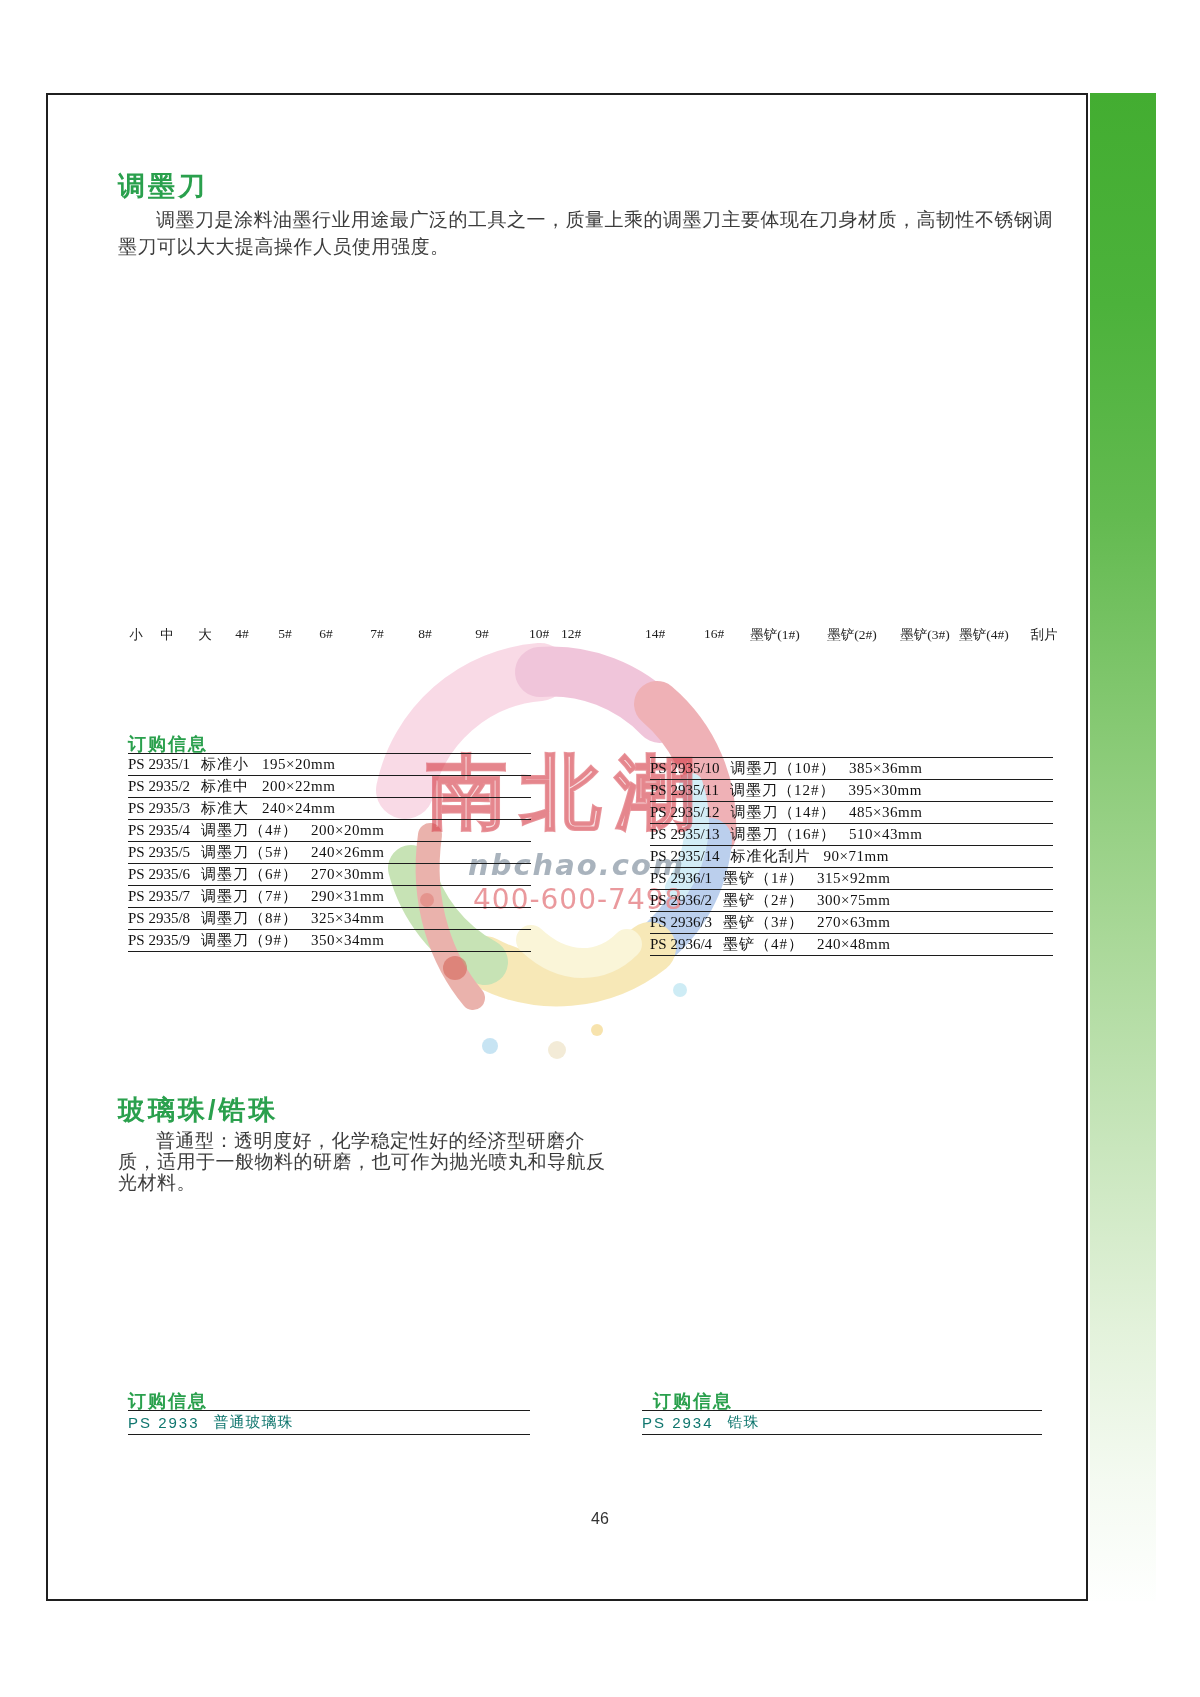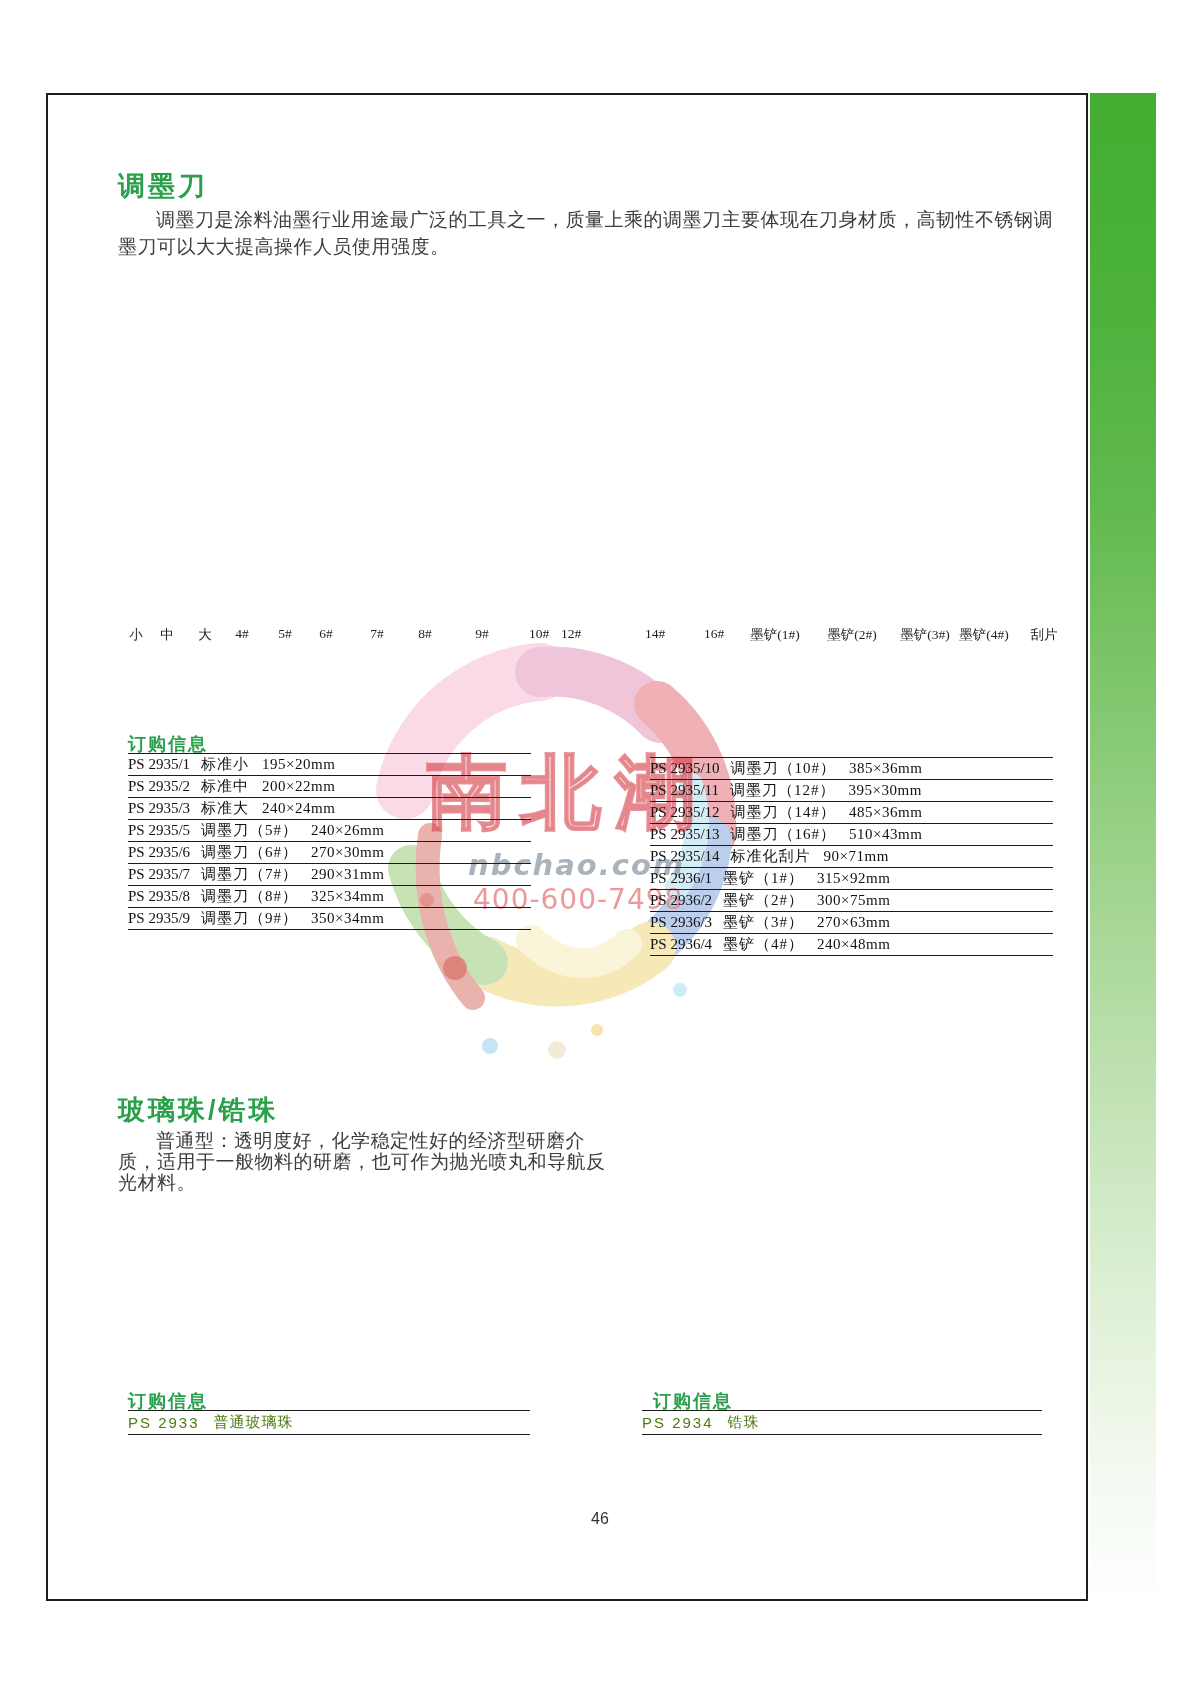--- a/index.html
+++ b/index.html
@@ -25,21 +25,21 @@
 
   
   .otable{font-family:"Liberation Serif","DejaVu Serif",serif;font-size:15px;color:#111;}
   .trow{height:21px;border-bottom:1.8px solid #1c1c1c;display:flex;align-items:center;white-space:nowrap;overflow:visible;}
   .trow.first{border-top:1.8px solid #1c1c1c;}
   .trow .code{margin-right:11px;}
   .trow .pname{margin-right:13px;font-weight:normal;letter-spacing:1px;}
   .trow .psize{letter-spacing:0.5px;}
 
   
-  .btable{font-size:15px;color:#4d7c0f;}
+  .btable{font-size:15px;color:#0f766e;}
   .btable .trow{height:23px;}
   .btable .code{font-family:"Liberation Sans",sans-serif;letter-spacing:2px;margin-right:14px;}
   .btable .pname{font-weight:normal;font-family:"Liberation Sans",sans-serif;letter-spacing:1px;}
 
   .page-num{font-size:16px;color:#333;}
 
   
   .watermark{left:335px;top:600px;width:440px;height:470px;pointer-events:none;}
   .wm-brand{position:absolute;left:92px;top:140px;font-size:80px;font-weight:bold;letter-spacing:14px;
     color:rgba(222,74,84,0.18);-webkit-text-stroke:2px rgba(214,62,72,0.55);white-space:nowrap;
@@ -117,20 +117,25 @@
     <span class="code">PS 2935/2</span>
     <span class="pname">标准中</span>
     <span class="psize">200×22mm</span>
   </div>
   <div class="trow">
     <span class="code">PS 2935/3</span>
     <span class="pname">标准大</span>
     <span class="psize">240×24mm</span>
   </div>
   <div class="trow">
+    <span class="code">PS 2935/4</span>
+    <span class="pname">调墨刀（4#）</span>
+    <span class="psize">200×20mm</span>
+  </div>
+  <div class="trow">
     <span class="code">PS 2935/5</span>
     <span class="pname">调墨刀（5#）</span>
     <span class="psize">240×26mm</span>
   </div>
   <div class="trow">
     <span class="code">PS 2935/6</span>
     <span class="pname">调墨刀（6#）</span>
     <span class="psize">270×30mm</span>
   </div>
   <div class="trow">

